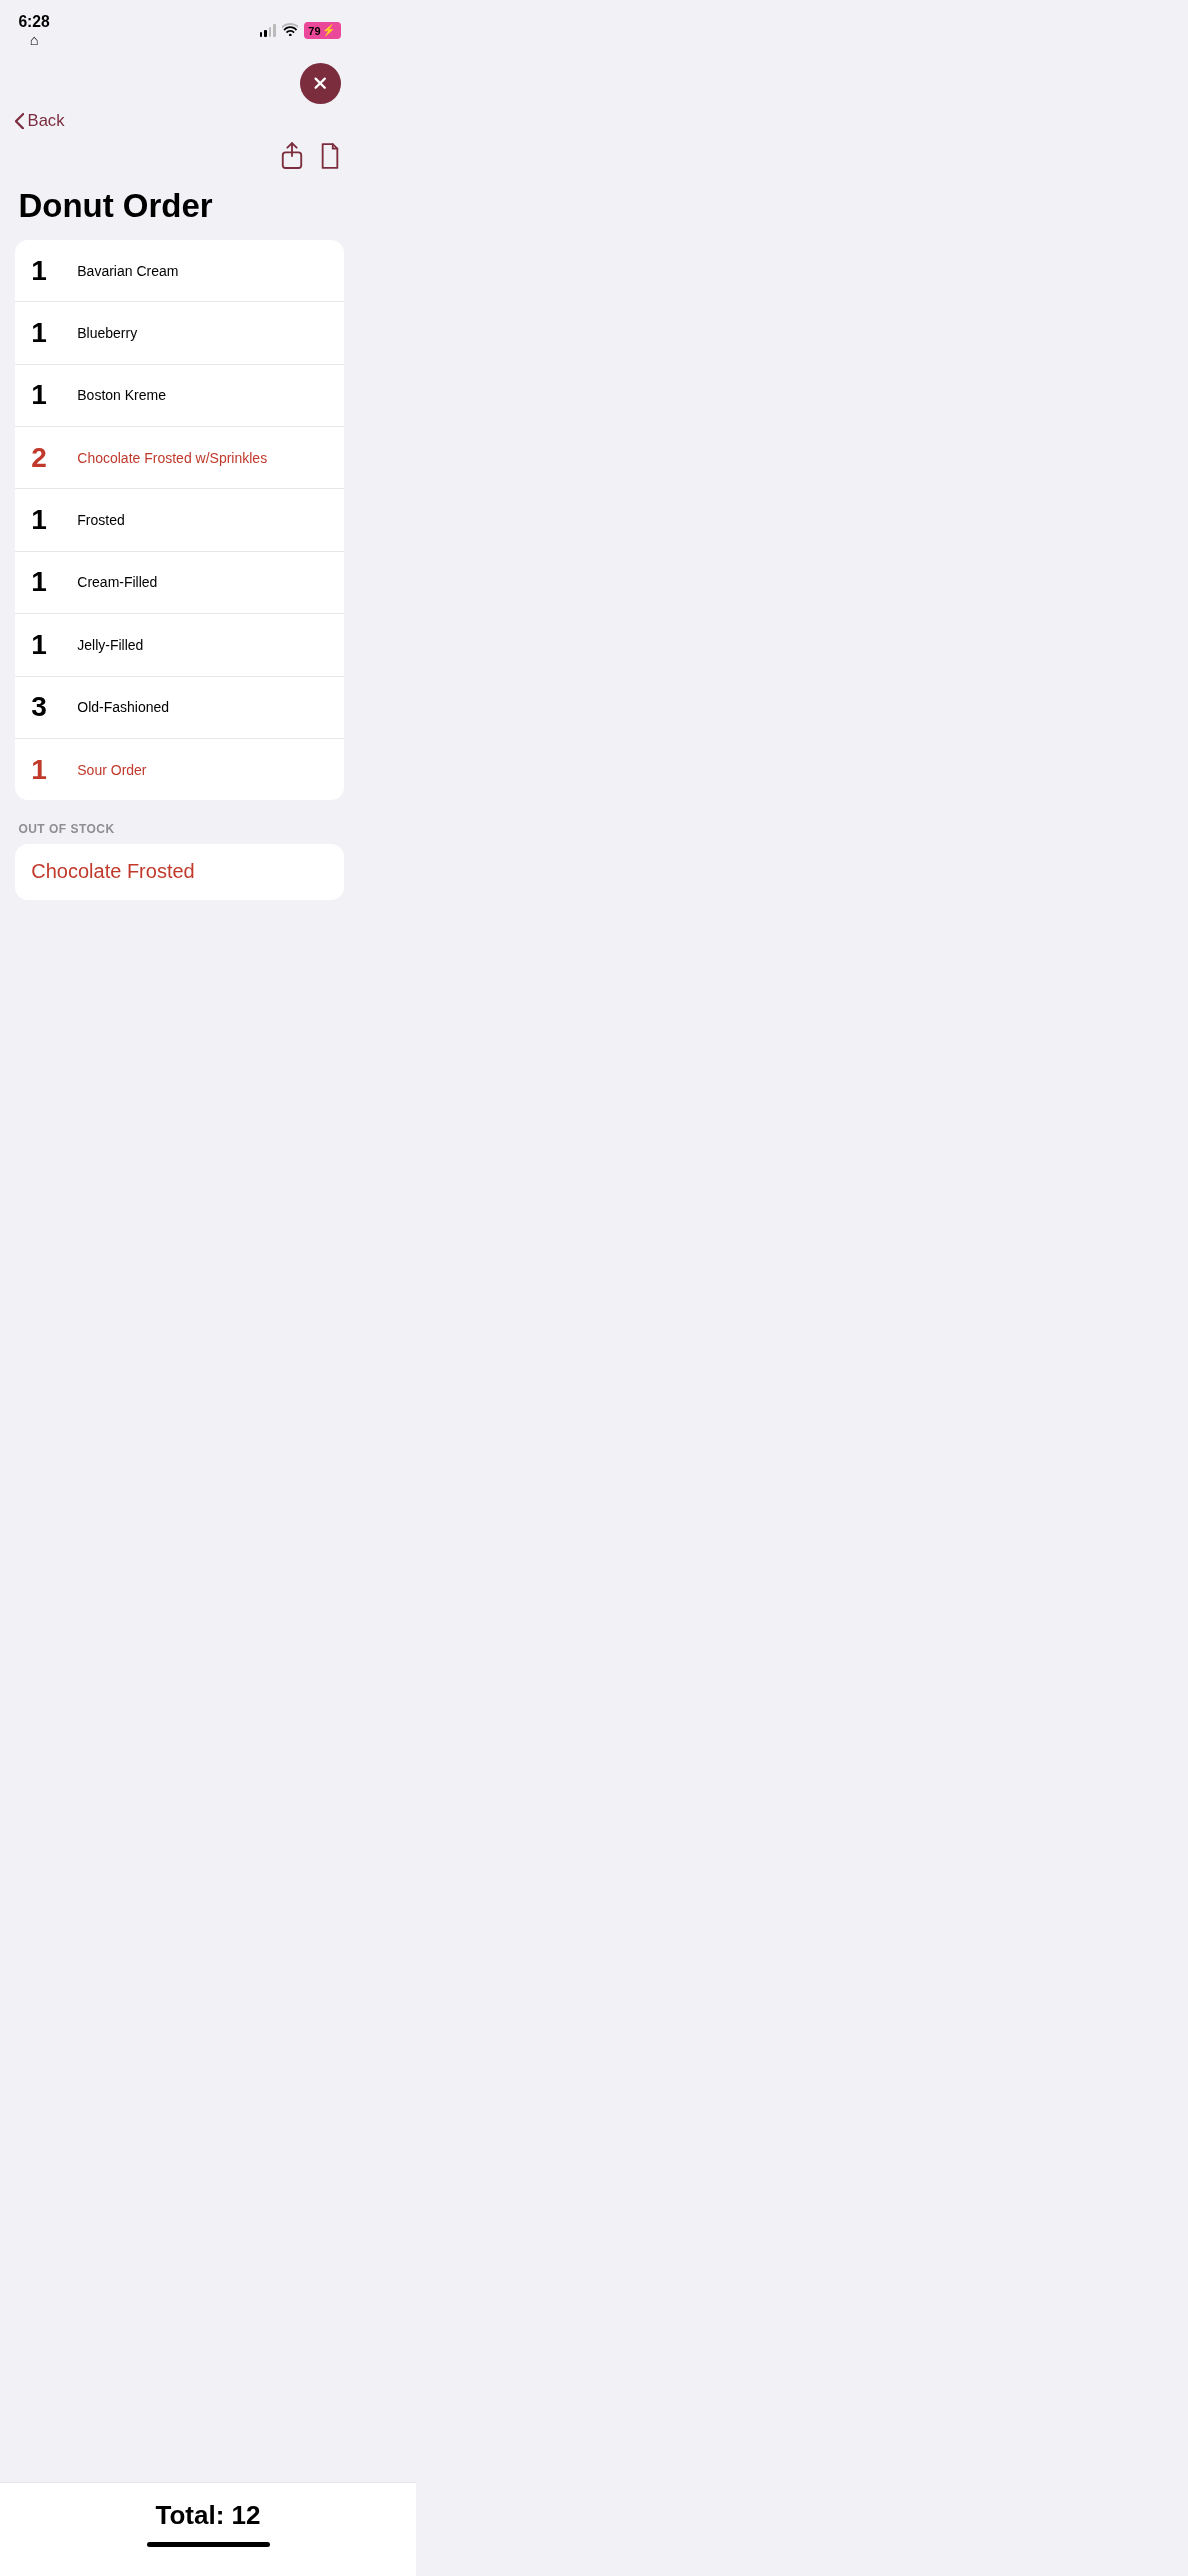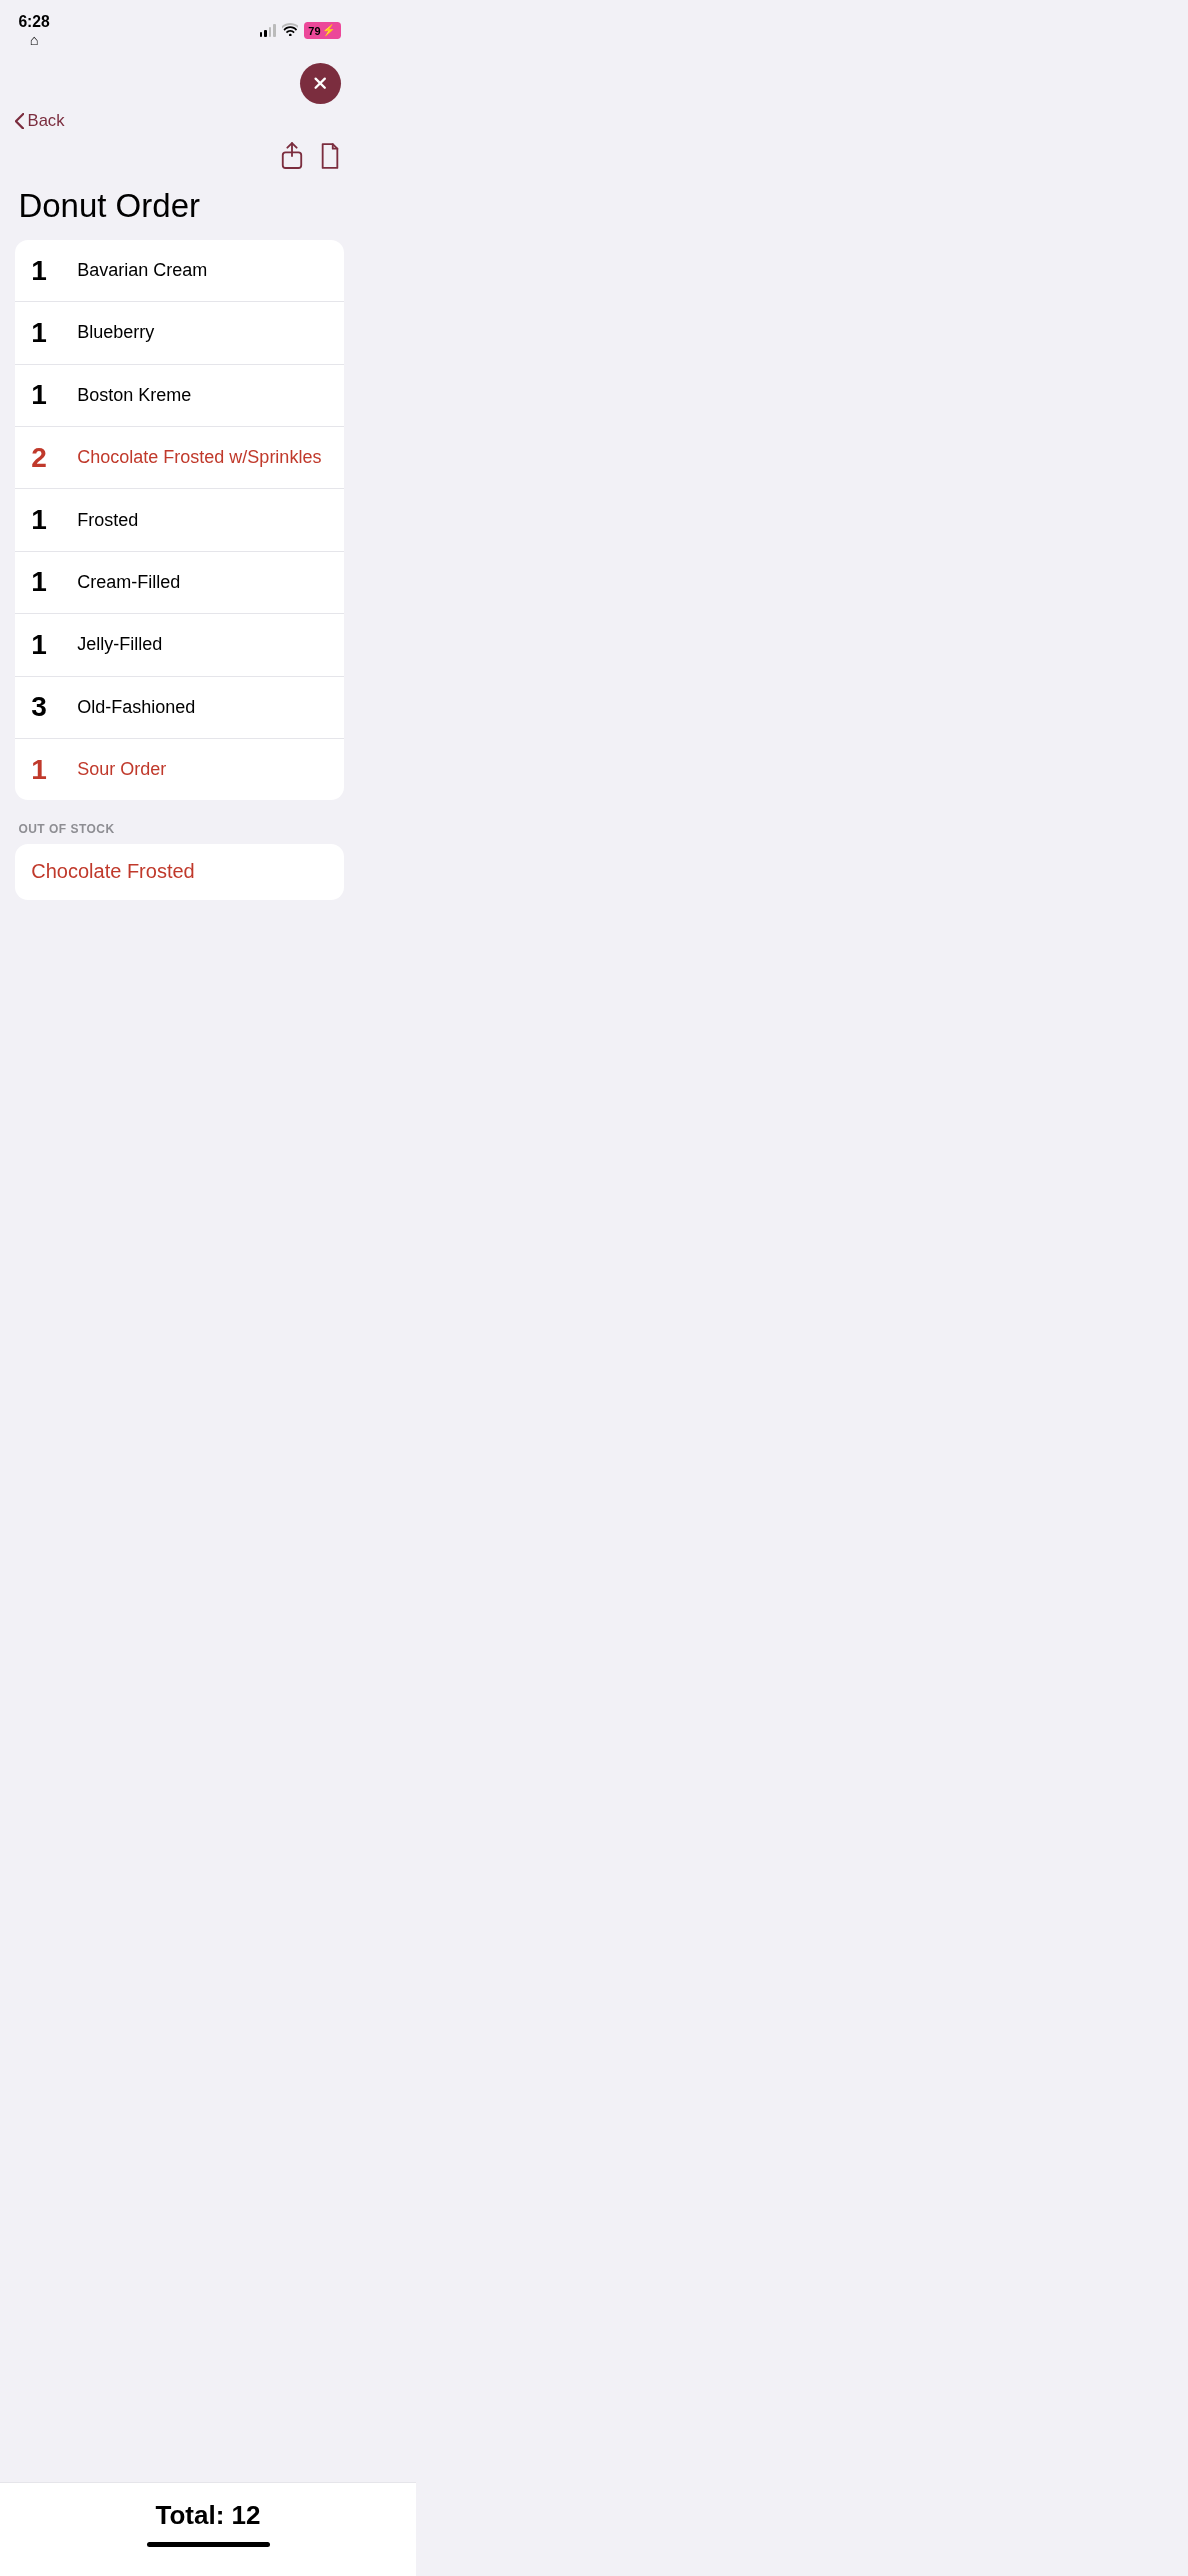--- a/index.html
+++ b/index.html
@@ -111,21 +111,21 @@
       color: #7b2d3e;
       font-size: 24px;
       cursor: pointer;
       background: none;
       border: none;
     }
 
     
     .page-title {
       font-size: 33px;
-      font-weight: 400;
+      font-weight: 700;
       color: #000;
       padding: 3.7px 18.4px 14.7px 18.4px;
     }
 
     
     .order-card {
       background: #fff;
       border-radius: 13px;
       margin: 0 14.7px 22px 14.7px;
       overflow: hidden;
@@ -140,21 +140,21 @@
       border-bottom: none;
     }
     .order-qty {
       font-size: 28px;
       font-weight: 800;
       min-width: 35px;
       color: #000;
     }
     .order-qty.highlight { color: #c0392b; }
     .order-name {
-      font-size: 18px;
+      font-size: 14px;
       color: #000;
       margin-left: 11px;
     }
     .order-name.highlight { color: #c0392b; }
 
     
     .section-label {
       font-size: 12px;
       font-weight: 600;
       color: #8e8e93;

